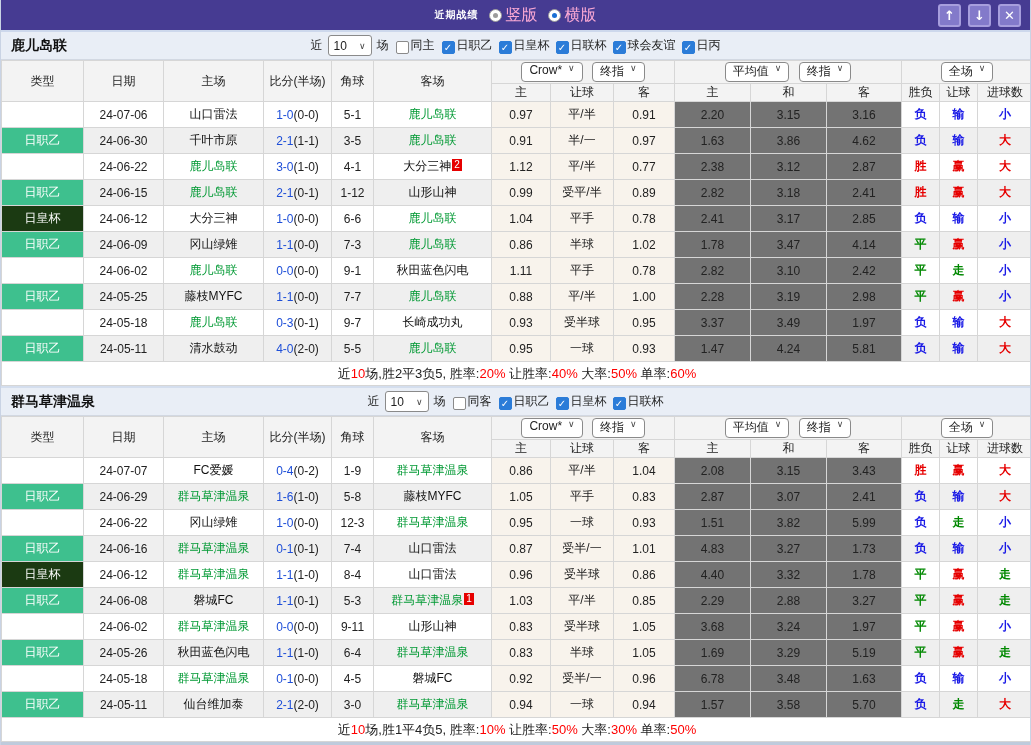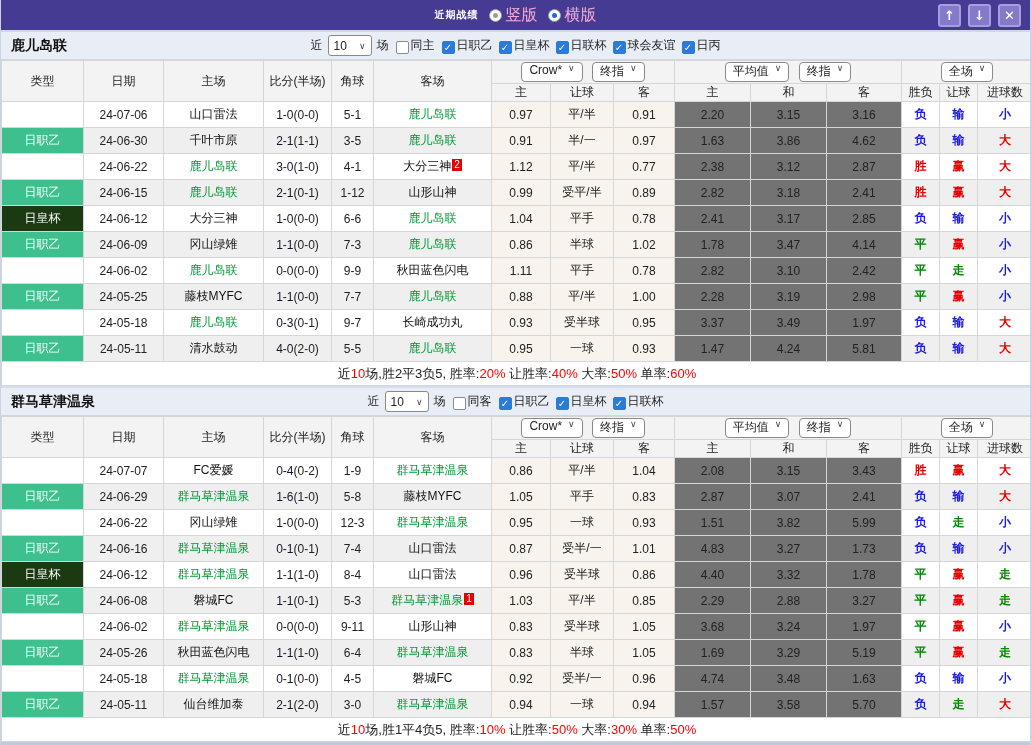--- a/index.html
+++ b/index.html
@@ -40,21 +40,21 @@
   tbody td{height:26px;font-size:12px;}
   tr.odd td{background:#fff;}
   tr.even td{background:#efefef;}
   td.league{background:#3ec08e;color:#fff;}
   tr.even td.league{background:#3ec08e;}
   td.league.cup{background:#1b3a12;}
   tr.odd td.handicap, tr.even td.handicap{background:#f8f3ec;}
   tr.odd td.avg, tr.even td.avg{background:#737373;}
   .team-target{color:#009933;}
   .team-plain{color:#111;}
-  .score-ft{color:#0f172a;}
+  .score-ft{color:#1d4ed8;}
   .score-ht{color:#222;}
   .rank-badge{display:inline-block;background:#e60000;color:#fff;font-size:10px;line-height:12px;padding:0 2px;margin-left:1px;position:relative;top:-2px;}
   td.res{font-weight:bold;}
   .res-red{color:#e60000;}
   .res-blue{color:#1a1ae6;}
   .res-green{color:#008800;}
   tfoot td{height:24px;background:#fff;font-size:13px;color:#222;}
   .sum-red{color:#f00;}
   .section-sep{height:2px;background:#d4deee;}
   .footer-strip{height:4px;background:#bfcbdc;}
@@ -291,21 +291,21 @@
           <td class="avg">4.14</td>
           <td class="res res-green">平</td>
           <td class="res res-red">赢</td>
           <td class="res res-blue">小</td>
         </tr>
         <tr class="odd">
           <td class="league">日职乙</td>
           <td>24-06-02</td>
           <td><span class="team-target">鹿儿岛联</span></td>
           <td><span class="score-ft">0-0</span><span class="score-ht">(0-0)</span></td>
-          <td>9-9</td>
+          <td>9-1</td>
           <td><span class="team-plain">秋田蓝色闪电</span></td>
           <td class="handicap">1.11</td>
           <td class="handicap">平手</td>
           <td class="handicap">0.78</td>
           <td class="avg">2.82</td>
           <td class="avg">3.10</td>
           <td class="avg">2.42</td>
           <td class="res res-green">平</td>
           <td class="res res-green">走</td>
           <td class="res res-blue">小</td>
@@ -604,21 +604,21 @@
         <tr class="odd">
           <td class="league">日职乙</td>
           <td>24-05-18</td>
           <td><span class="team-target">群马草津温泉</span></td>
           <td><span class="score-ft">0-1</span><span class="score-ht">(0-0)</span></td>
           <td>4-5</td>
           <td><span class="team-plain">磐城FC</span></td>
           <td class="handicap">0.92</td>
           <td class="handicap">受半/一</td>
           <td class="handicap">0.96</td>
-          <td class="avg">4.74</td>
+          <td class="avg">6.78</td>
           <td class="avg">3.48</td>
           <td class="avg">1.63</td>
           <td class="res res-blue">负</td>
           <td class="res res-blue">输</td>
           <td class="res res-blue">小</td>
         </tr>
         <tr class="even">
           <td class="league">日职乙</td>
           <td>24-05-11</td>
           <td><span class="team-plain">仙台维加泰</span></td>

